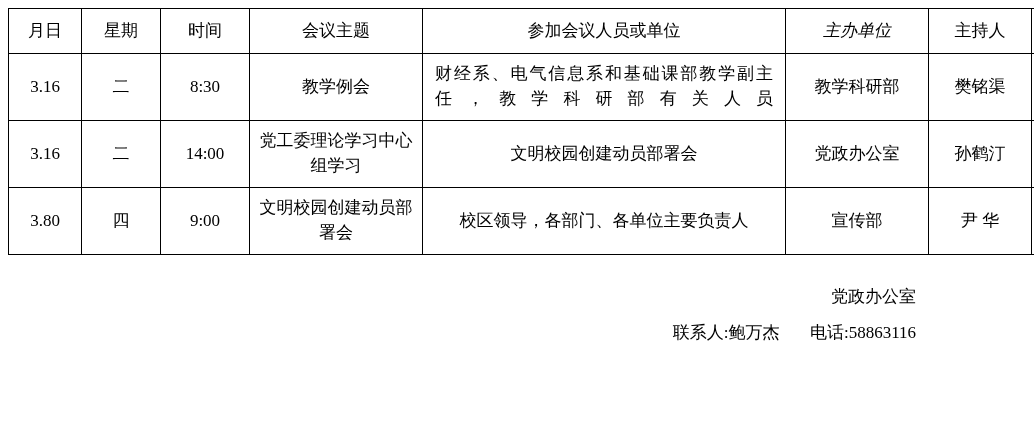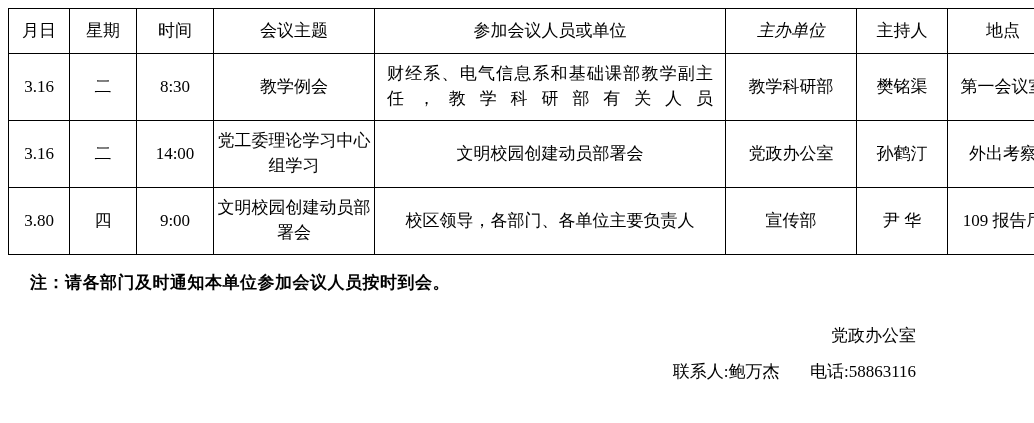--- a/index.html
+++ b/index.html
@@ -27,21 +27,21 @@
     width: 1018px;
     margin: 0 auto;
   }
   table.schedule th,
   table.schedule td {
     border: 1px solid #000000;
     text-align: center;
     vertical-align: middle;
     font-size: 17px;
     line-height: 1.45;
-    padding: 4px 0;
+    padding: 4px 6px;
     font-family: "Liberation Serif", "DejaVu Serif", serif;
   }
   table.schedule thead th {
     height: 36px;
     font-weight: normal;
   }
   table.schedule tbody td {
     height: 58px;
   }
   .col-date    { width: 60px; }
@@ -132,21 +132,20 @@
         <td>9:00</td>
         <td>文明校园创建动员部署会</td>
         <td class="cell-people">校区领导，各部门、各单位主要负责人</td>
         <td>宣传部</td>
         <td>尹 华</td>
         <td>109 报告厅</td>
       </tr>
     </tbody>
   </table>
 
-  <div class="note">注：请各部门及时通知本单位参加会议人员按时到会。</div>
 
   <div class="signature">
     <span class="sig-line">党政办公室</span>
     <span class="sig-line sig-contact">
       <span>联系人:鲍万杰</span>
       <span class="spacer-gap"></span>
       <span>电话:58863116</span>
     </span>
   </div>
 

